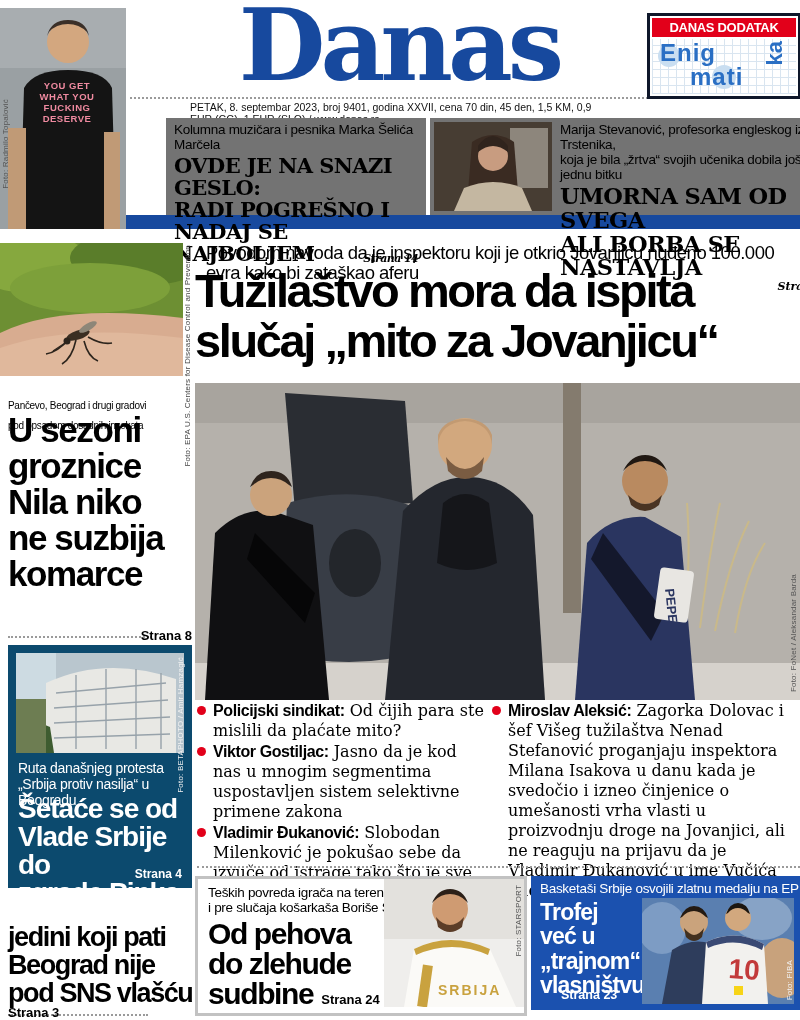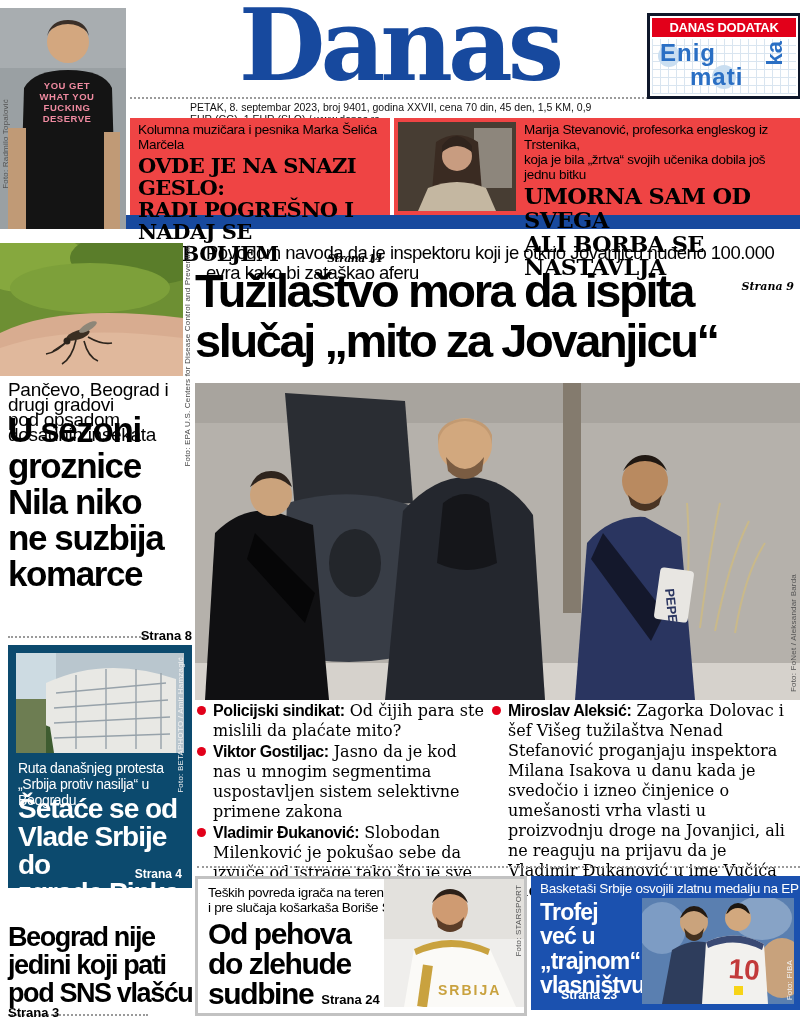--- a/index.html
+++ b/index.html
@@ -8,21 +8,21 @@
   .abs{position:absolute;}
   .kicker{font-family:"Liberation Sans",sans-serif;letter-spacing:-0.3px;line-height:1.1;}
   .hl-sans{font-family:"Liberation Sans",sans-serif;font-weight:bold;letter-spacing:-1.4px;line-height:1.02;}
   .hl-serif{font-family:"DejaVu Serif",serif;font-weight:bold;letter-spacing:-0.6px;line-height:1.05;}
   .page-ref{font-weight:bold;}
   .pr-italic{font-family:"DejaVu Serif",serif;font-style:italic;font-weight:bold;}
   .vcredit{writing-mode:vertical-rl;transform:rotate(180deg);font-size:8px;color:#555;
            letter-spacing:0.2px;white-space:nowrap;}
   .vcredit.onphoto{color:#f2f2f2;}
   .dotted{border-top:2px dotted #9a9a9a;height:0;}
-  .graybox{background:#ef4444;}
+  .graybox{background:#737373;margin-left:36px;}
   .bullet-item{position:relative;padding-left:16px;margin-bottom:1px;
                font-family:"DejaVu Serif",serif;font-size:16px;line-height:20px;}
   .bullet-dot{position:absolute;left:0;top:5px;width:9px;height:9px;border-radius:50%;background:#e2001a;}
   .bullet-name{font-family:"Liberation Sans",sans-serif;font-weight:bold;letter-spacing:-0.4px;}
   .white{color:#fff;}
   svg{display:block;}
 </style>
 </head>
 <body>
 
@@ -116,21 +116,21 @@
           <path d="M88 94 q14 8 24 6"></path>
       </g>
       <ellipse cx="78" cy="92" rx="12" ry="4.5" fill="#3a2e22" transform="rotate(-18 78 92)"></ellipse>
       <ellipse cx="88" cy="84" rx="10" ry="3.5" fill="#8d8678" transform="rotate(-30 88 84)"></ellipse>
       <circle cx="67" cy="98" r="3.5" fill="#2c241c"></circle>
       <path d="M65 100 l-12 8" stroke="#2c241c" stroke-width="1.2"></path>
     </svg>
     <div class="abs vcredit" style="right:1px;top:2px;color:#444;">Foto: EPA U.S. Centers for Disease Control and Prevention</div>
   </div>
 
-  <div class="abs kicker" style="left:8px;top:382px;width:184px;font-size:19px;line-height:15px;">
+  <div class="abs kicker" style="left:8px;top:396px;width:184px;font-size:10px;line-height:20px;">
     <div>Pančevo, Beograd i drugi gradovi</div>
     <div>pod opsadom dosadnih insekata</div>
   </div>
 
   <div class="abs hl-sans" style="left:8px;top:412px;width:186px;font-size:35px;line-height:36px;">
     <div>U sezoni</div>
     <div>groznice</div>
     <div>Nila niko</div>
     <div>ne suzbija</div>
     <div>komarce</div>
@@ -165,22 +165,22 @@
     </div>
     <div class="hl-sans white abs" style="left:10px;top:150px;width:170px;font-size:28px;line-height:28px;letter-spacing:-1px;">
       <div>Šetaće se od</div>
       <div>Vlade Srbije do</div>
       <div>zgrade Pinka</div>
     </div>
     <div class="page-ref white abs" style="right:10px;top:222px;font-size:12px;">Strana 4</div>
   </div>
 
   <div class="abs hl-sans" style="left:8px;top:923px;width:186px;font-size:27px;line-height:28px;">
+    <div>jedini koji pati</div>
     <div>Beograd nije</div>
-    <div>jedini koji pati</div>
     <div>pod SNS vlašću</div>
   </div>
   <div class="abs dotted" style="left:8px;top:1014px;width:140px;"></div>
   <div class="abs page-ref" style="left:8px;top:1005px;width:184px;text-align:left;font-size:13px;">Strana 3</div>
 
   <div class="abs kicker" style="left:206px;top:243px;width:600px;font-size:18.5px;letter-spacing:-0.5px;">Povodom navoda da je inspektoru koji je otkrio Jovanjicu nuđeno 100.000 evra kako bi zataškao aferu</div>
 
   <div class="abs hl-sans" style="left:195px;top:266px;width:605px;font-size:47px;line-height:50px;letter-spacing:-2.4px;">
     <div>Tužilaštvo mora da ispita</div>
     <div>slučaj „mito za Jovanjicu“</div>

